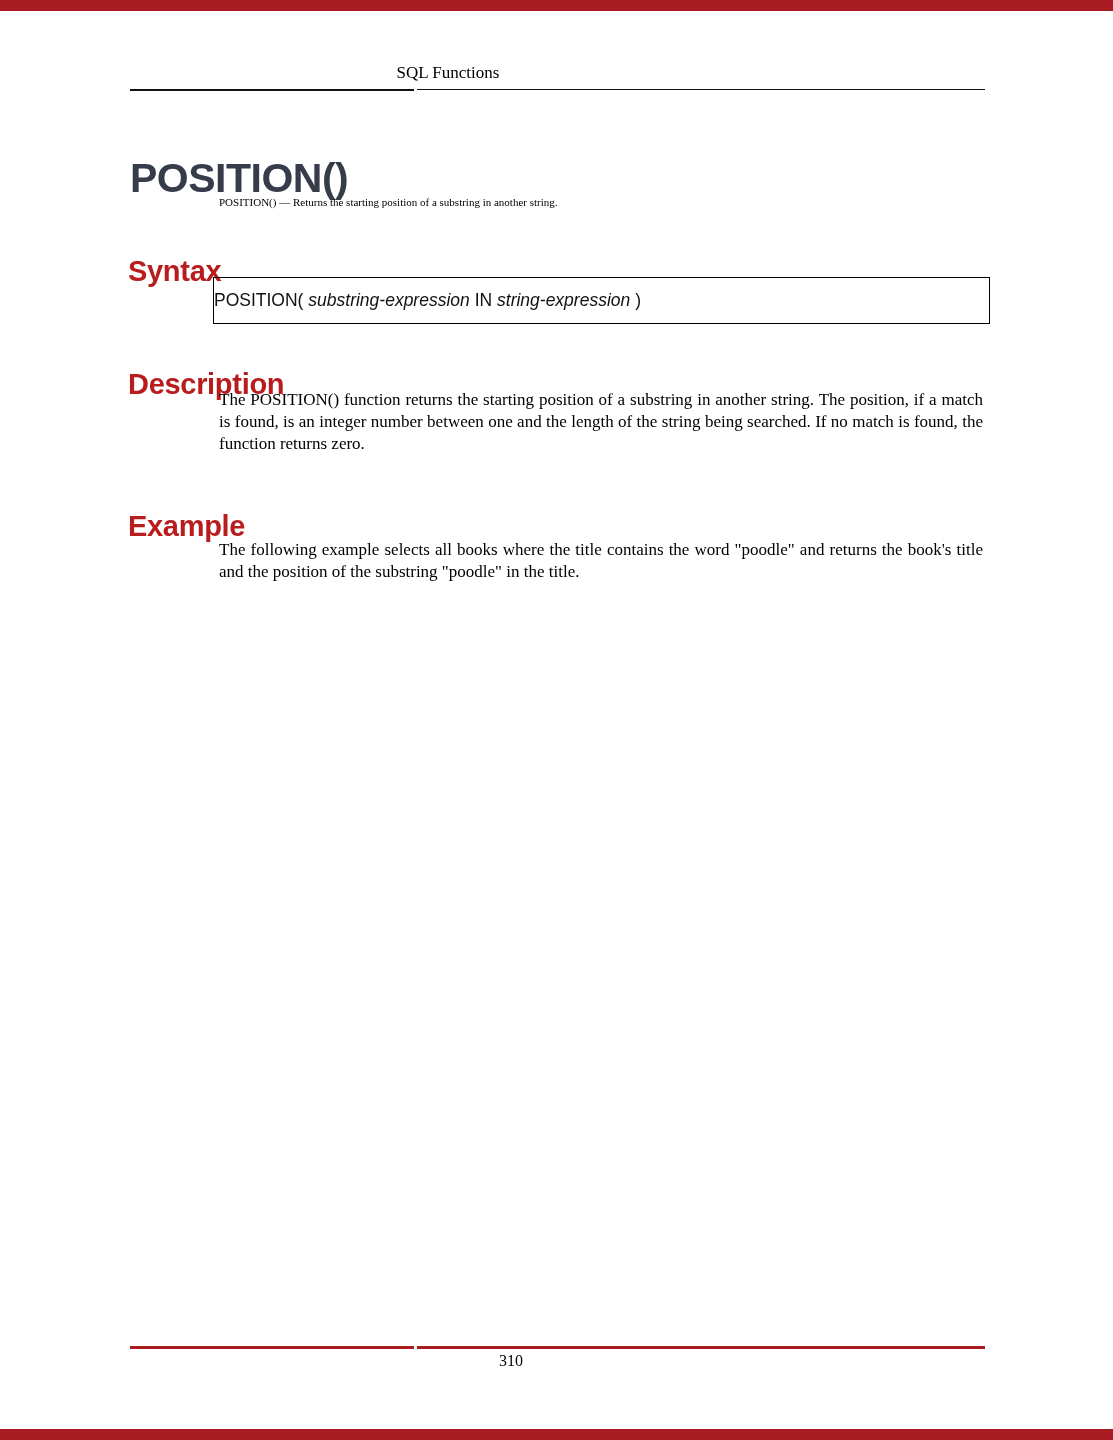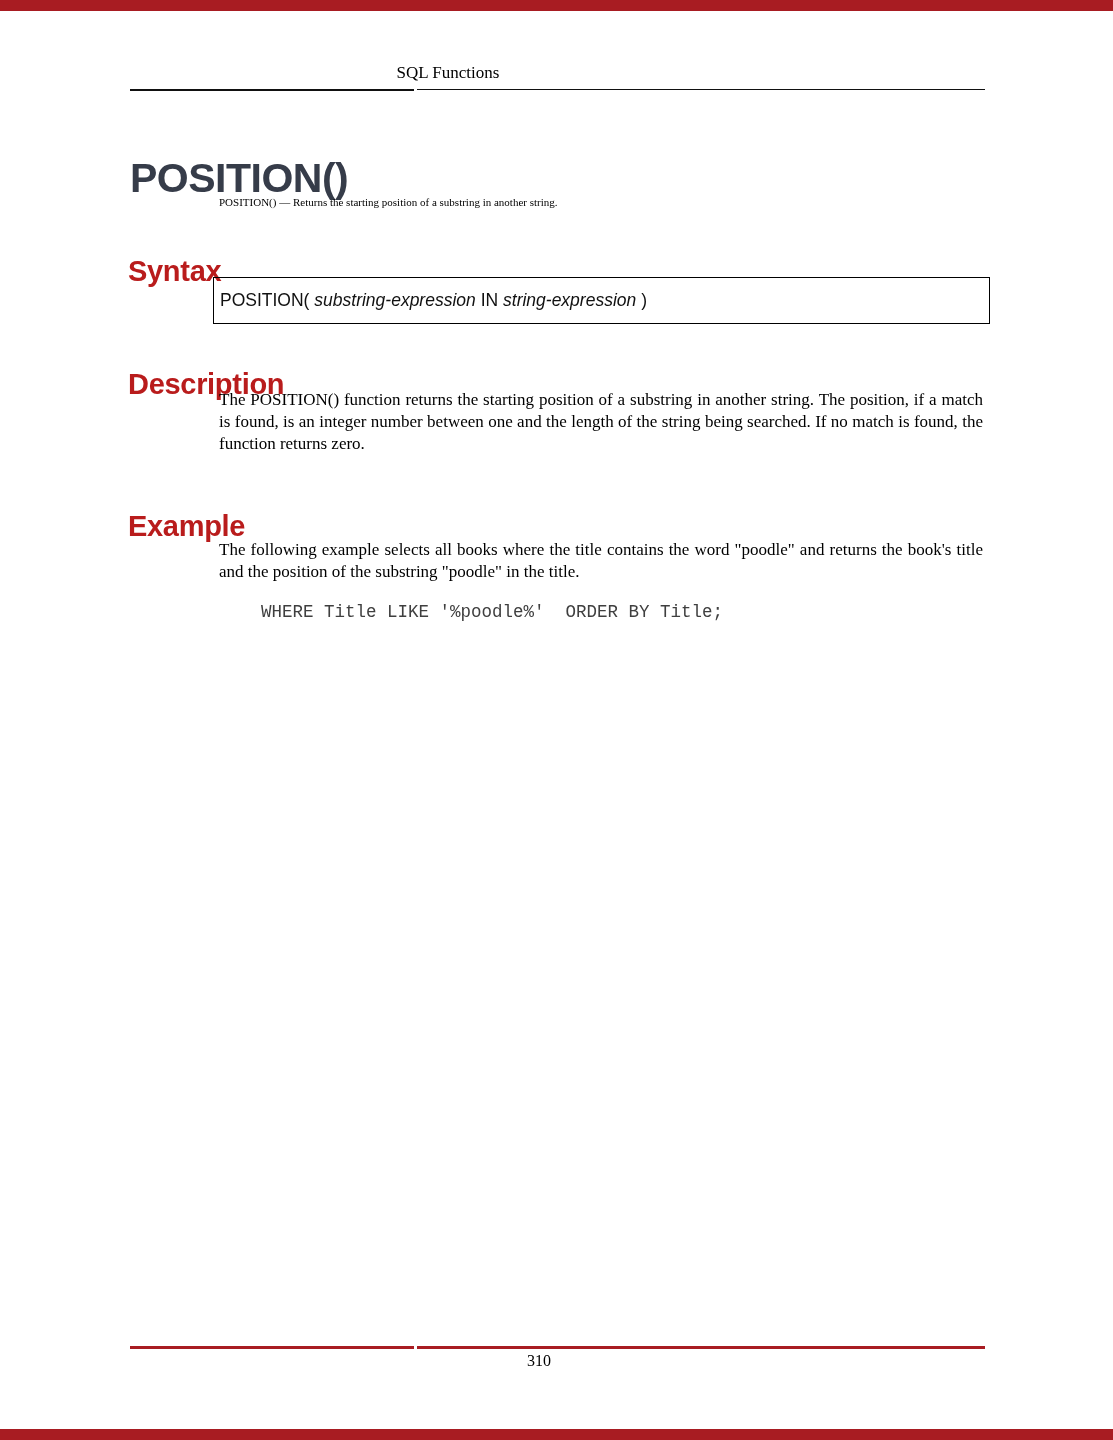--- a/index.html
+++ b/index.html
@@ -48,21 +48,20 @@
   .footer-rule-left  { top: 1346px; left: 130px; width: 284px; border-top: 3px solid #a81c22; }
   .footer-rule-right { top: 1346px; left: 417px; width: 568px; border-top: 3px solid #a81c22; }
   .page-number {
     position: absolute;
     top: 1352px;
     left: 0;
     width: 1022px;
     text-align: center;
     font-size: 16px;
     font-family: "Liberation Serif", serif;
-    padding-left: 28px;
   }
 
   
   .page-title {
     position: absolute;
     top: 128px;
     left: 130px;
     font-family: "Liberation Sans", sans-serif;
     font-weight: 700;
     font-size: 41px;
@@ -93,21 +92,20 @@
   .syntax-box {
     position: absolute;
     top: 277px;
     left: 213px;
     width: 777px;
     height: 47px;
     box-sizing: border-box;
     border: 1.5px solid #000000;
     display: flex;
     align-items: center;
-    padding-left: 6px;
     font-family: "Liberation Sans", sans-serif;
     font-size: 17.5px;
     color: #111;
   }
   .syntax-box .it { font-style: italic; }
 
   .body-para {
     position: absolute;
     left: 219px;
     width: 764px;
@@ -150,20 +148,19 @@
 
 <h2 class="section-heading h-description">Description</h2>
 
 <div class="body-para desc-body">The POSITION() function returns the starting position of a substring in another string. The position, if a match is found, is an integer number between one and the length of the string being searched. If no match is found, the function returns zero.</div>
 
 <h2 class="section-heading h-example">Example</h2>
 
 <div class="body-para ex-body">The following example selects all books where the title contains the word "poodle" and returns the book's title and the position of the substring "poodle" in the title.</div>
 
 <div class="code-block">
-  <div class="code-line">    WHERE Title LIKE '%poodle%'  ORDER BY Title;</div>
 </div>
 
 <div class="rule-seg footer-rule-left"></div>
 <div class="rule-seg footer-rule-right"></div>
 <div class="page-number">310</div>
 
 <div class="accent-bar bottom"></div>
 
 </body></html>

